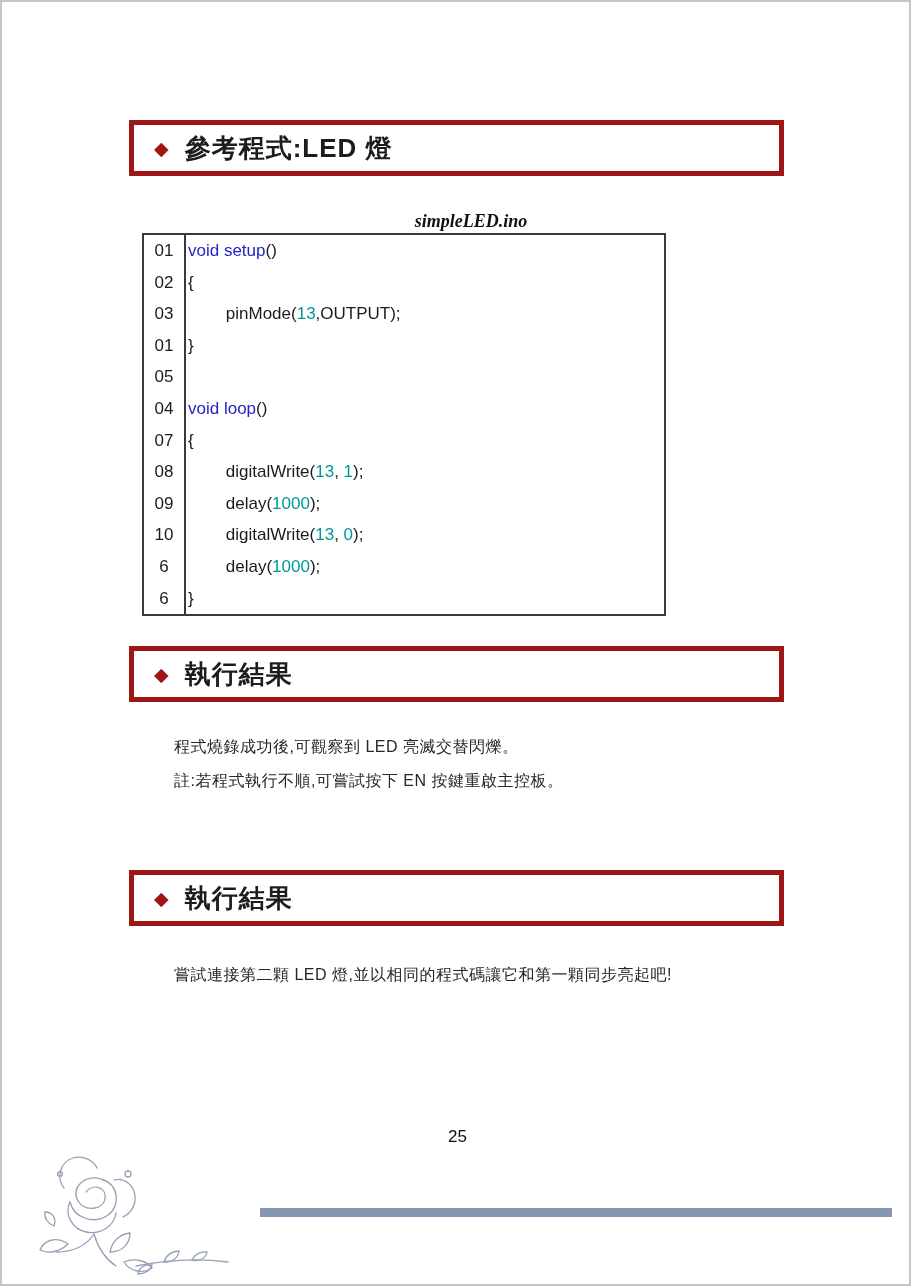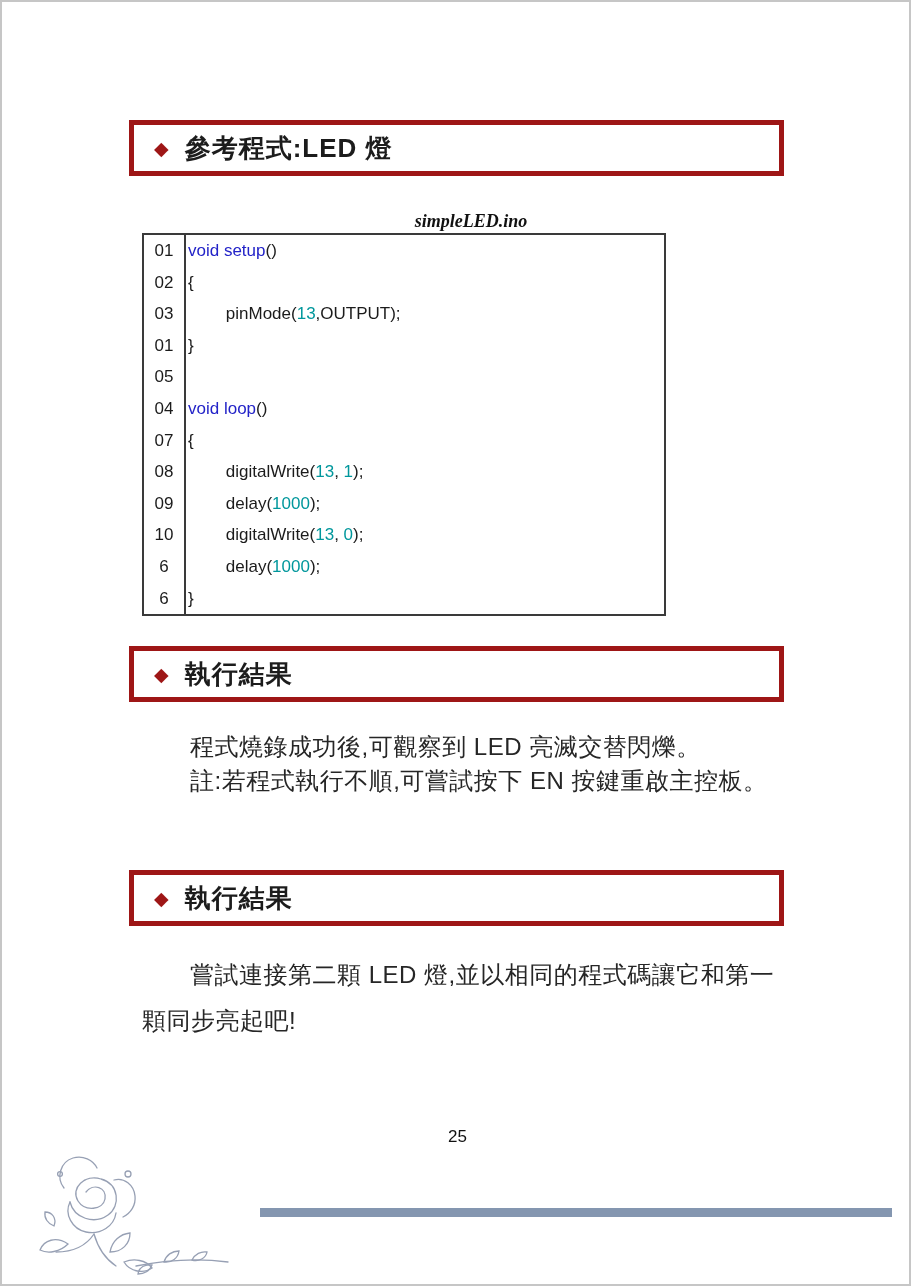--- a/index.html
+++ b/index.html
@@ -64,21 +64,21 @@
     white-space:pre;
   }
   .seg-p { color:#1b1b1b; }
   .seg-k { color:var(--keyword); }
   .seg-n { color:var(--number); }
 
   
   .para {
     position:absolute;
     left:140px; width:645px;
-    font-size:24px; color:#262626;
+    font-size:16px; color:#262626;
     text-indent:2em;
     line-height:46px;
     letter-spacing:0.5px;
   }
 
   
   .page-number {
     position:absolute;
     left:0; top:1125px; width:911px;
     text-align:center;

